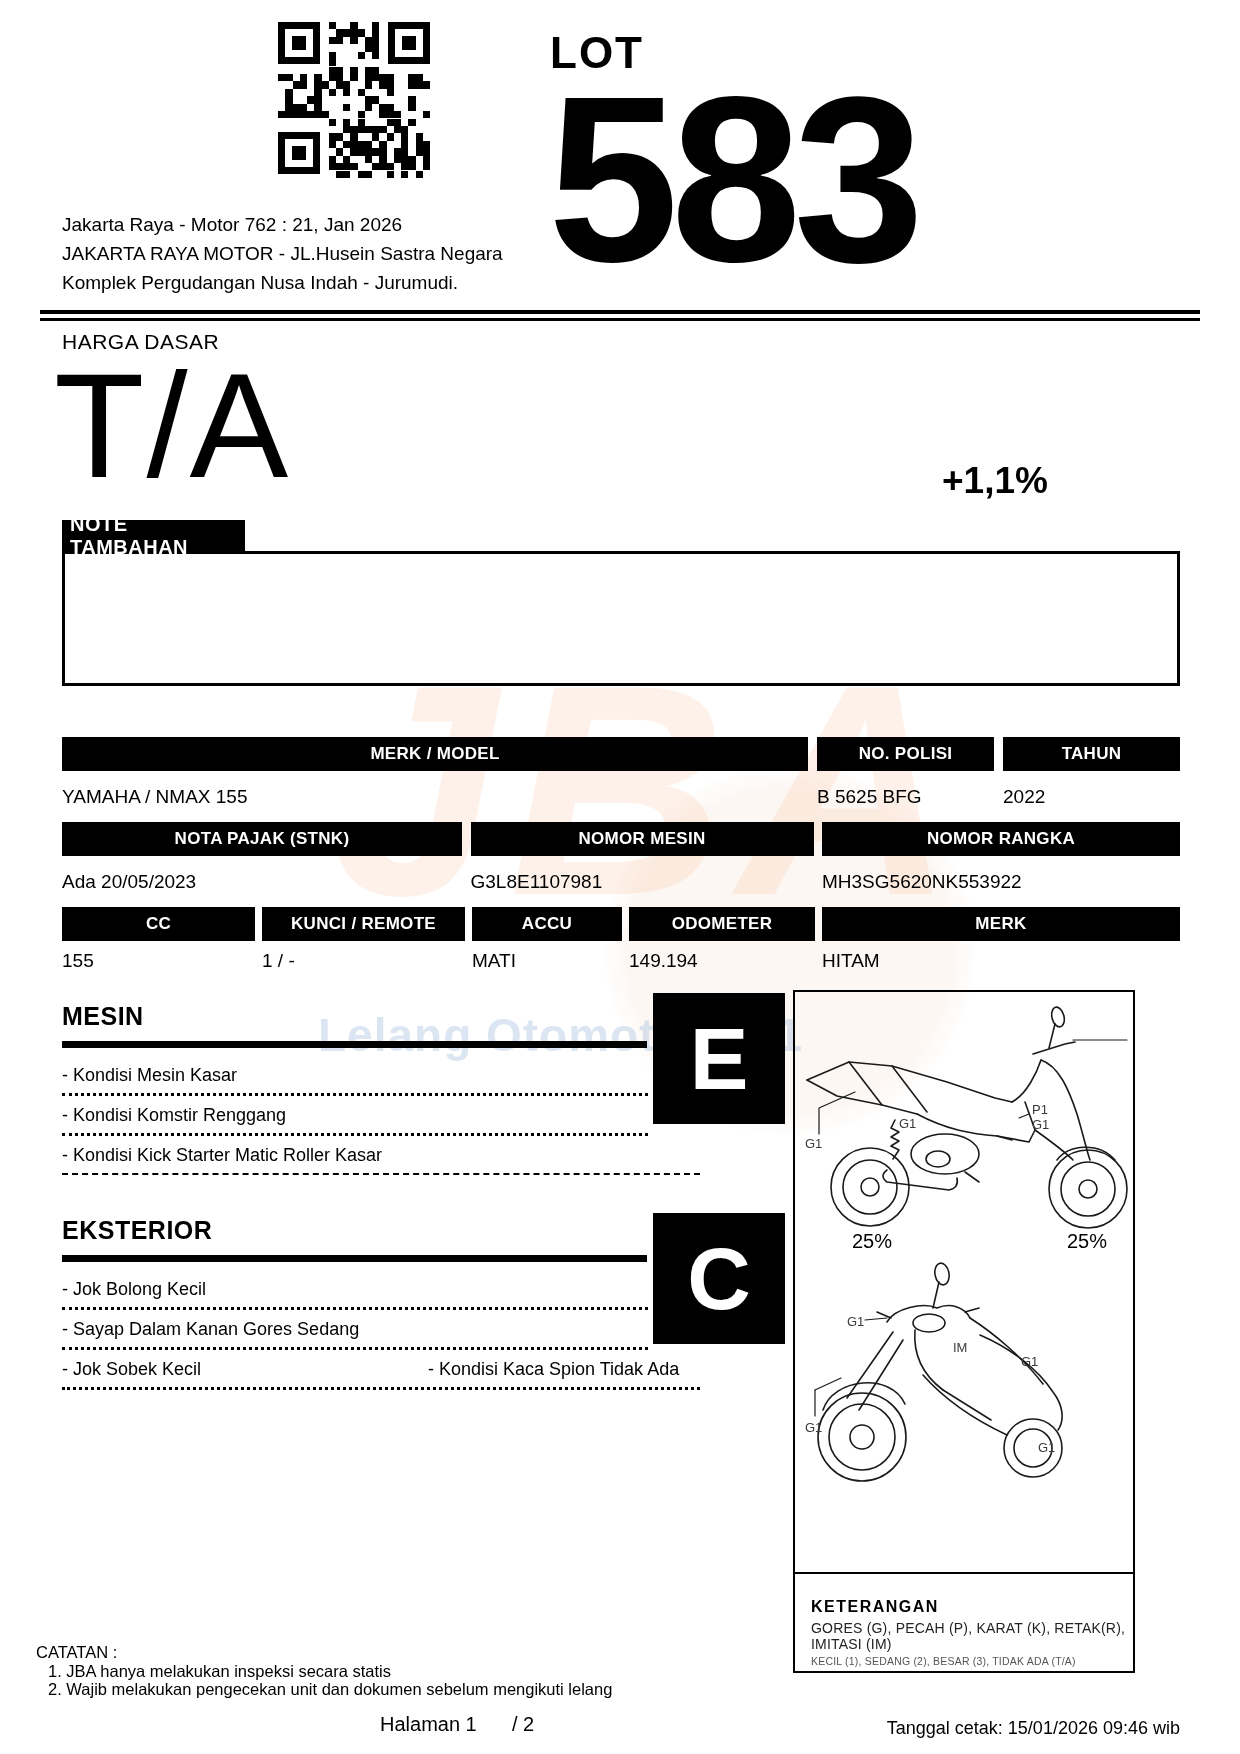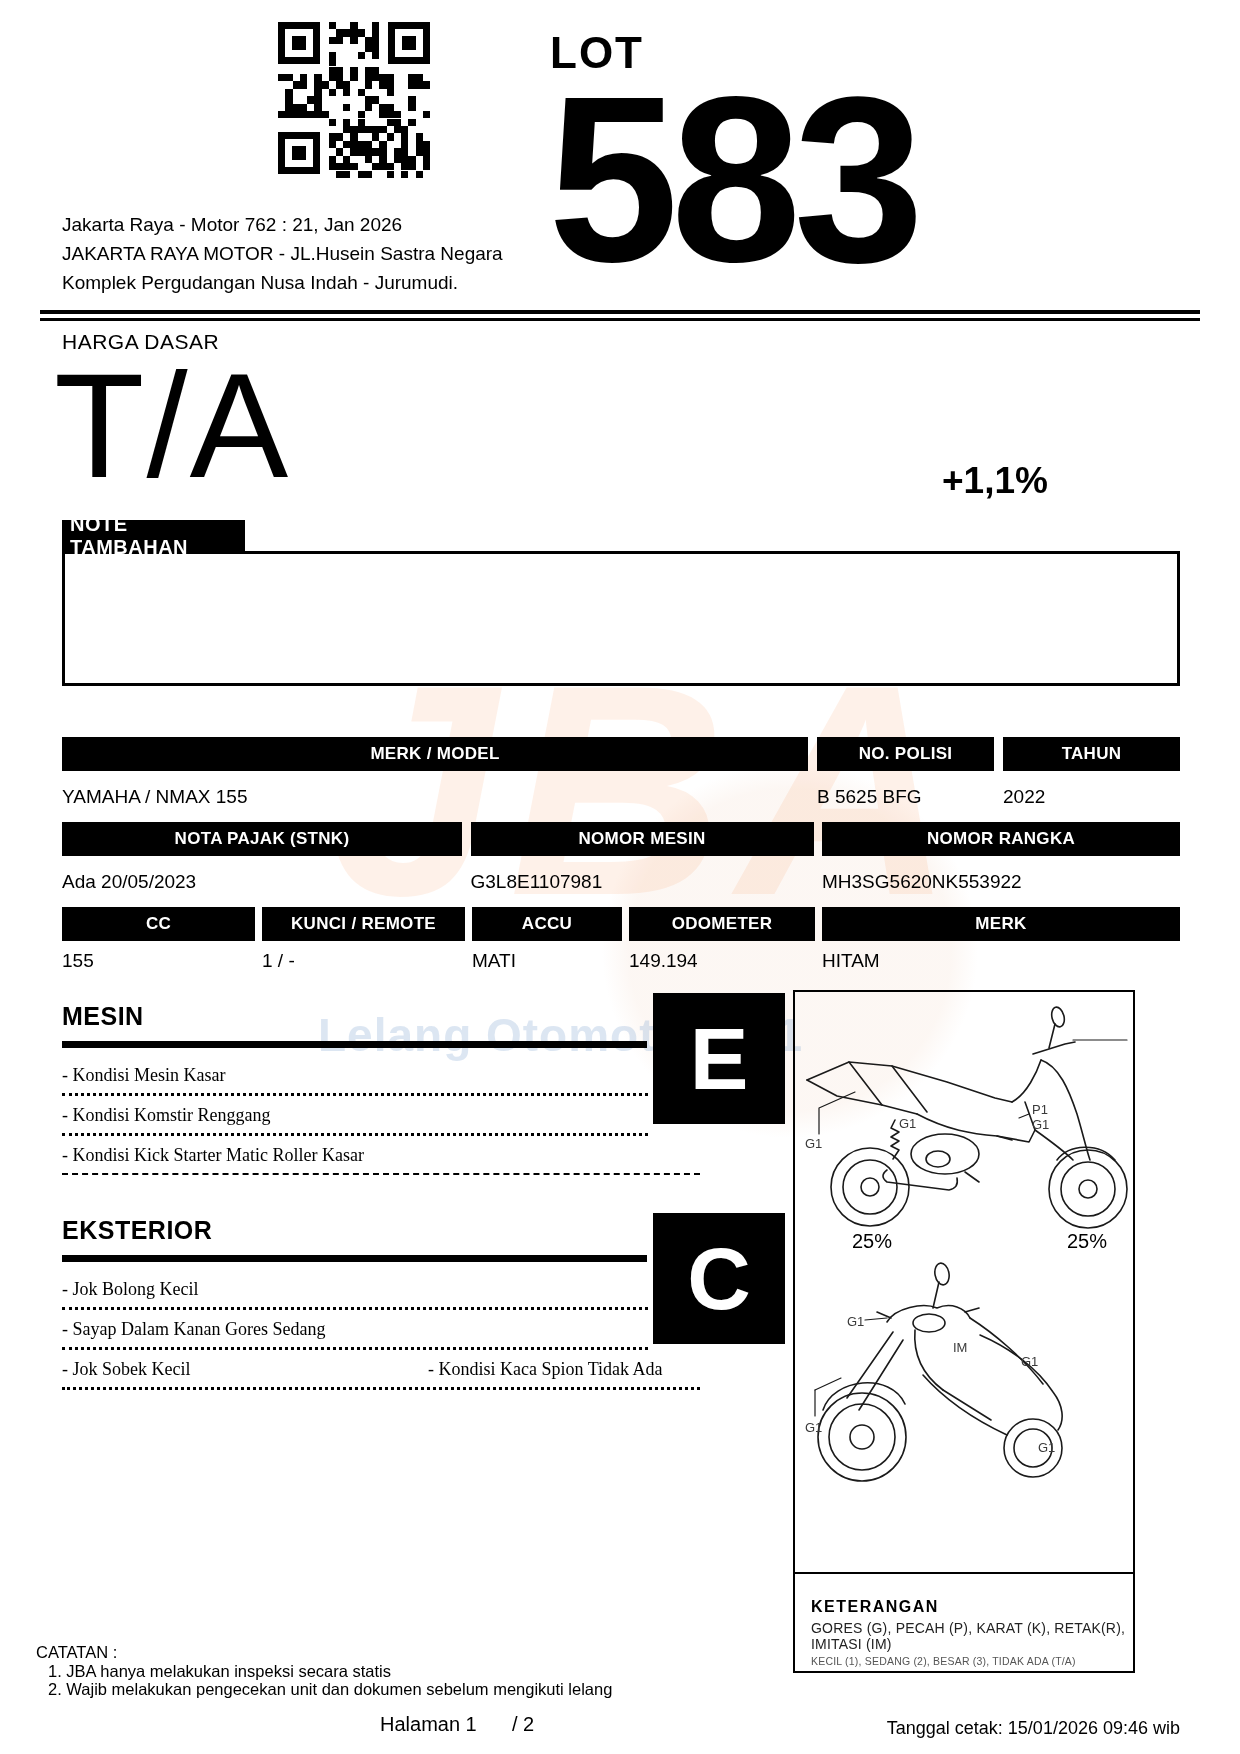--- a/index.html
+++ b/index.html
@@ -53,21 +53,21 @@
               justify-content:center; letter-spacing:0.3px; }
   .val-cell { }
   .val-row.last { height:40px; }
 
   
   .section { position:absolute; left:62px; width:645px; }
   .sec-mesin { top:1002px; } .sec-eksterior { top:1216px; }
   .sec-title { font-size:25px; font-weight:700; letter-spacing:0.5px; }
   .sec-rule { width:585px; height:7px; background:#000; margin-top:10px; }
   .sec-items { margin-top:8px; }
-  .sec-item { position:relative; width:586px; font-size:18px; padding:9px 0 7px 0; border-bottom:3px dotted #000;font-family:Liberation Serif, serif; }
+  .sec-item { position:relative; width:586px; font-size:18px; padding:9px 0 7px 0; border-bottom:3px dotted #000; }
   .sec-item.thin { border-bottom:2px dashed #000; }
   .sec-item.wide { width:638px; }
   .item-col2 { position:absolute; left:366px; top:9px; }
 
   .grade-box { position:absolute; left:653px; width:132px; height:131px; background:#000; color:#fff;
                display:flex; align-items:center; justify-content:center; font-size:88px; font-weight:600; }
   .grade-e { top:993px; } .grade-c { top:1213px; }
 
   
   .panel { position:absolute; left:793px; top:990px; width:342px; height:683px; border:2px solid #000; background:transparent; }

